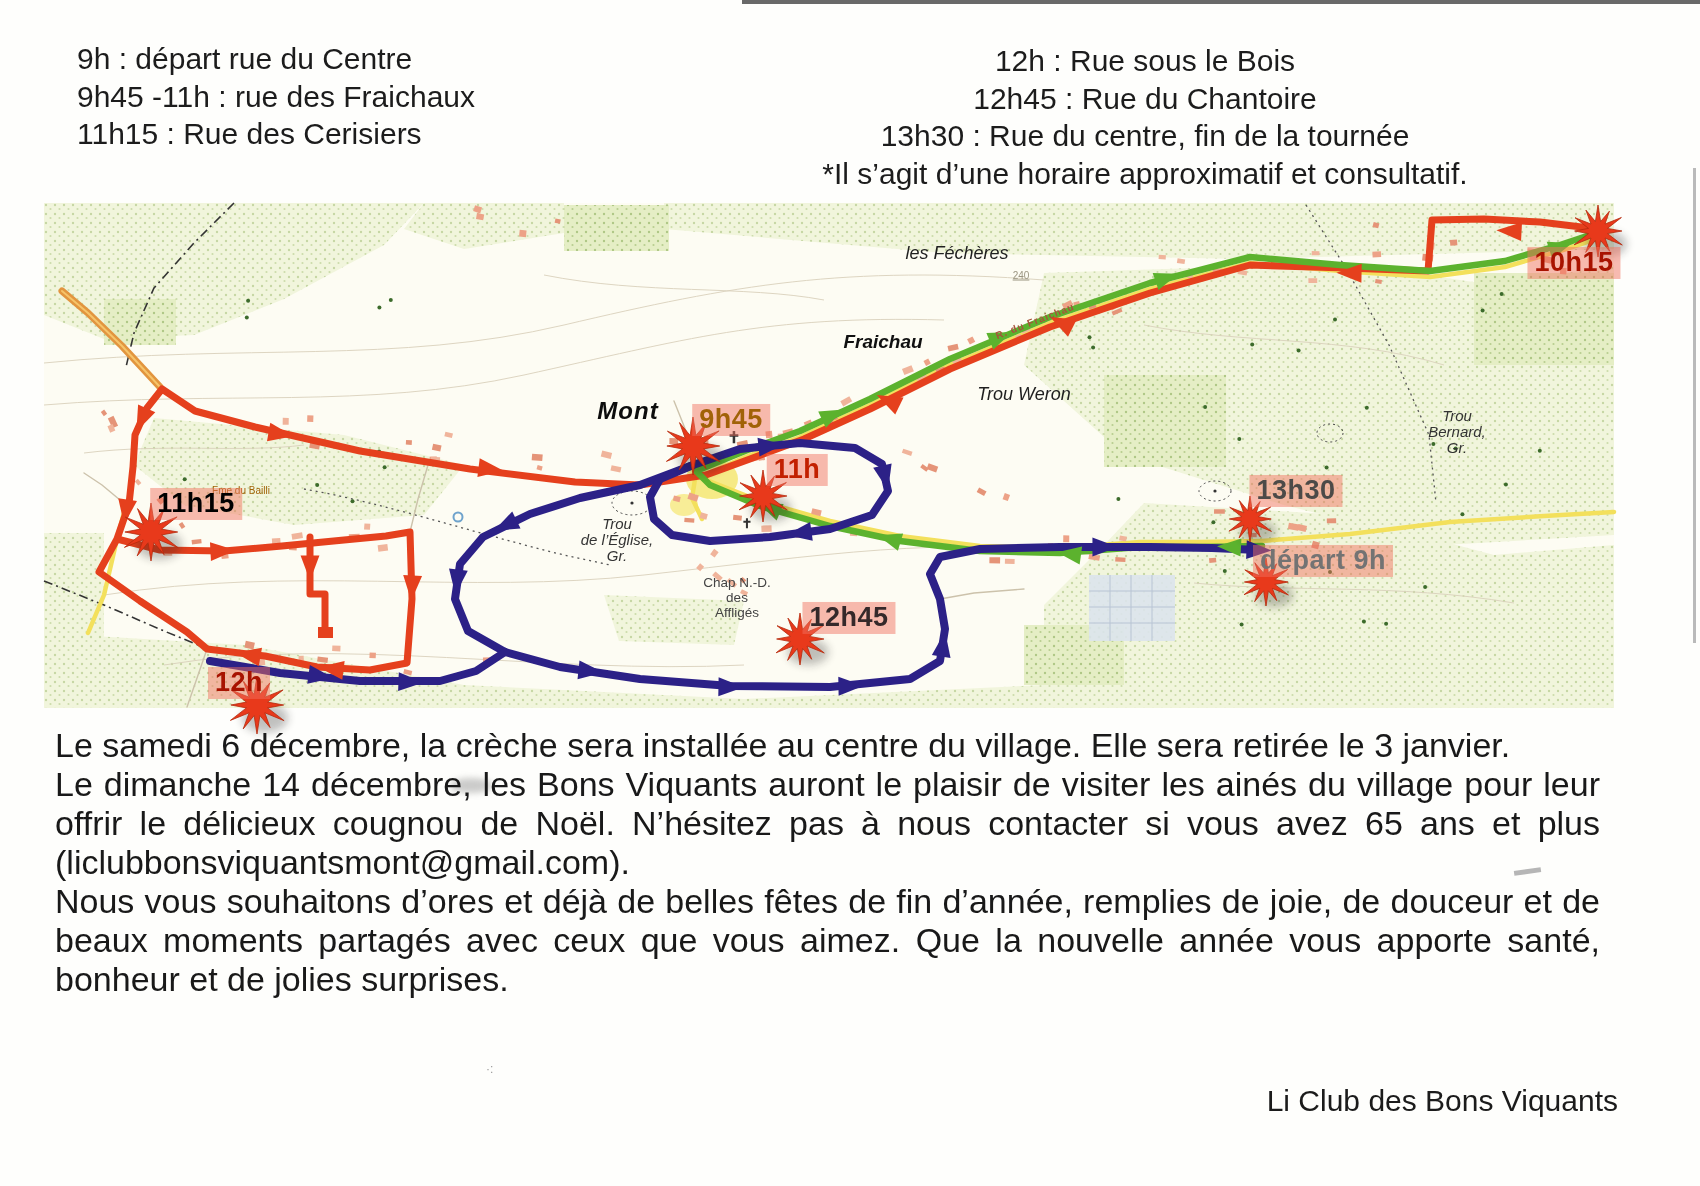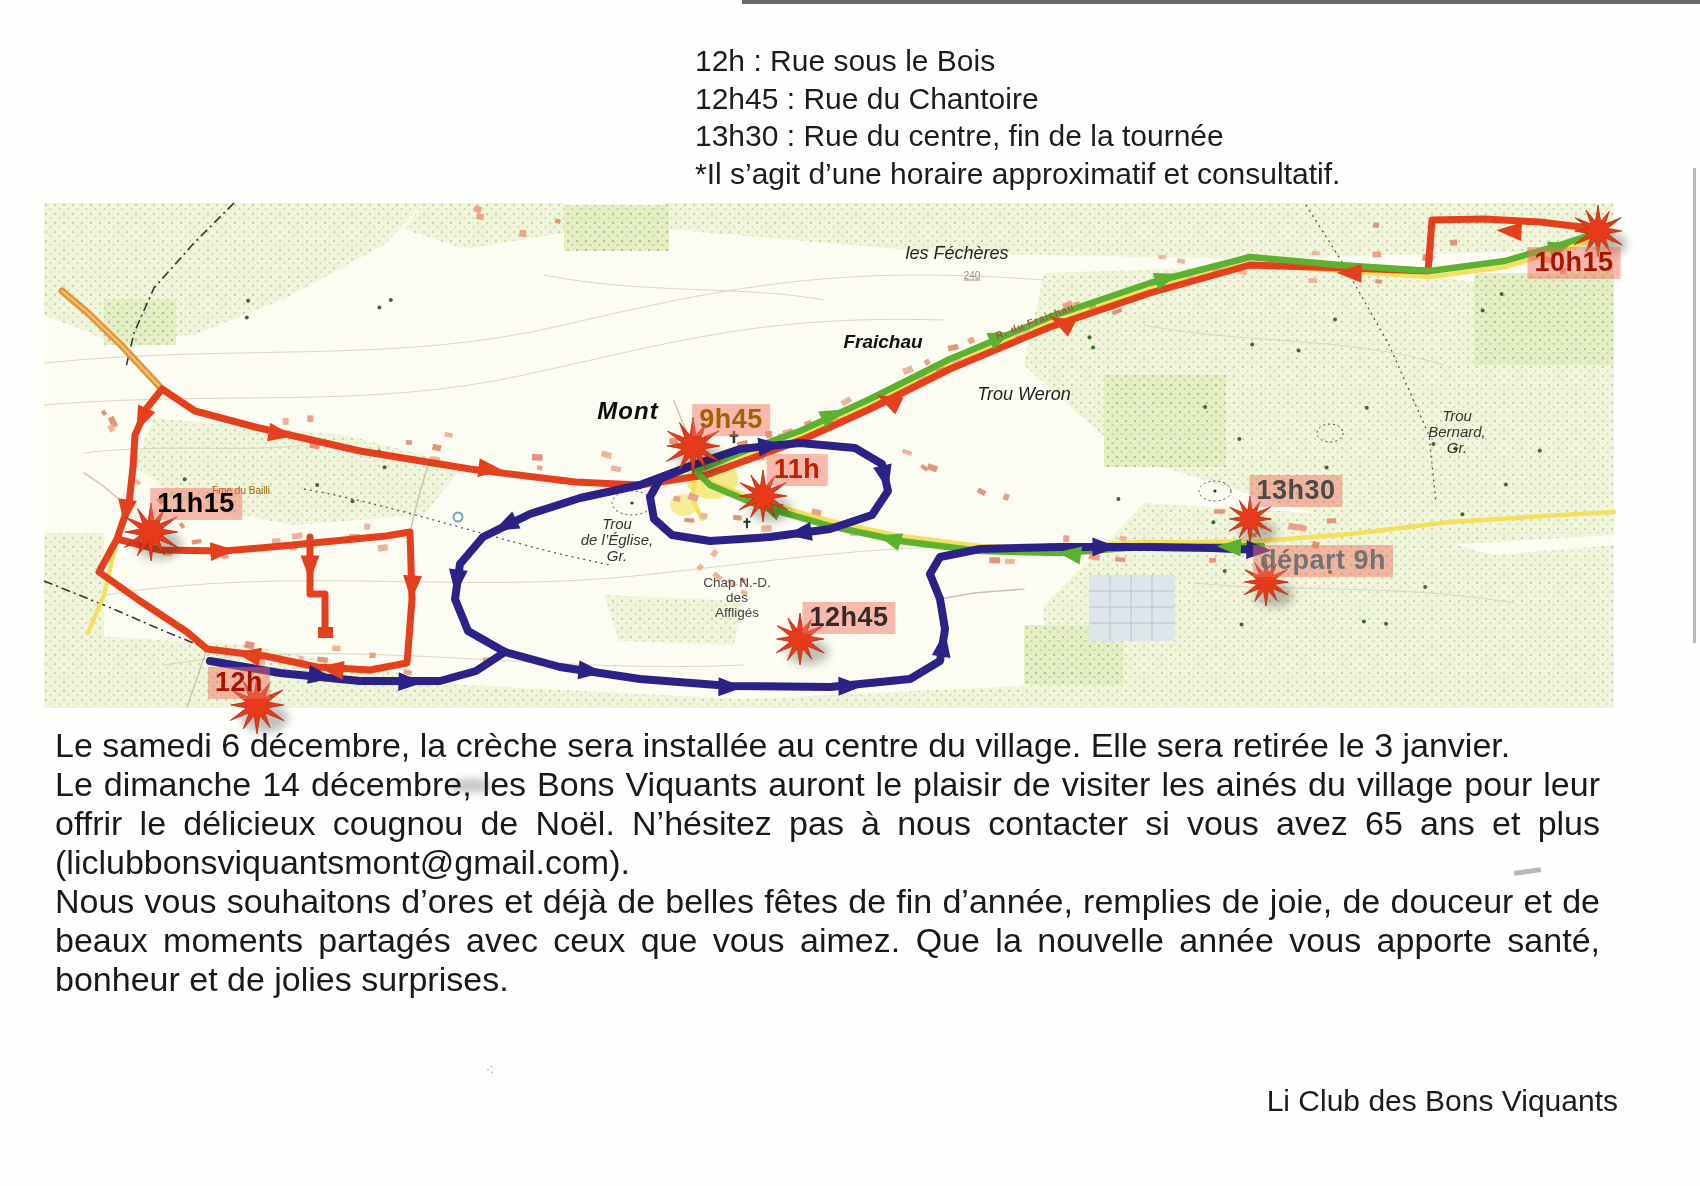--- a/index.html
+++ b/index.html
@@ -1,21 +1,21 @@
 <!DOCTYPE html>
 <html><head>
 <meta charset="utf-8">
 <style>
   html,body{margin:0;padding:0;background:#e9e9e9;}
   .page{position:relative;width:1700px;height:1186px;background:#fefefc;overflow:hidden;
         font-family:"Liberation Sans",sans-serif;color:#1b1b1b;}
   
   .sched{position:absolute;font-size:30px;line-height:37.5px;color:#1c1c1c;}
   .sched-left{left:77px;top:40px;text-align:left;}
-  .sched-right{right:105px;top:42px;text-align:left;width:900px;}
+  .sched-right{right:105px;top:42px;text-align:center;width:900px;}
   
   .map{position:absolute;left:44px;top:203px;width:1570px;height:505px;}
   .map svg{position:absolute;left:0;top:0;overflow:visible;}
   .map-labels{position:absolute;left:0;top:0;width:100%;height:100%;pointer-events:none;}
   .tmark{position:absolute;transform:translate(-50%,-50%);font-weight:bold;font-size:27px;
          background:rgba(241,112,94,0.48);padding:0px 7px 1px 7px;white-space:nowrap;
          letter-spacing:0.5px;line-height:1.15;}
   .pl{position:absolute;transform:translate(-50%,-50%);white-space:nowrap;}
   .pl-it{font-style:italic;font-size:18px;color:#1f1f1f;}
   .pl-bi{font-style:italic;font-weight:bold;font-size:19px;color:#101010;}
@@ -42,20 +42,25 @@
 <body>
 
 <div class="page">
 
   <div class="art-top"></div>
   <div class="art-right"></div>
   <div class="art-dash"></div>
   <div class="art-smudge"></div>
   <div class="art-dot">·:</div>
 
+  <div class="sched sched-left">
+    <div>9h : départ rue du Centre</div>
+    <div>9h45 -11h : rue des Fraichaux</div>
+    <div>11h15 : Rue des Cerisiers</div>
+  </div>
 
   <div class="sched sched-right">
     <div>12h : Rue sous le Bois</div>
     <div>12h45 : Rue du Chantoire</div>
     <div>13h30 : Rue du centre, fin de la tournée</div>
     <div>*Il s’agit d’une horaire approximatif et consultatif.</div>
   </div>
 
   <div class="map">
     <div id="map-svg-holder">
@@ -363,21 +368,21 @@
 Bernard,
 Gr.</div>
         <div class="pl pl-sm" style="left: 573px; top: 337px;">Trou
 de l’Église,
 Gr.</div>
         <div class="pl pl-xs" style="left: 693px; top: 395px;">Chap N.-D.
 des
 Affligés</div>
         <div class="pl pl-grey" style="left: 197px; top: 287px;">Fme du Bailli</div>
         <div class="pl pl-street" style="left: 991px; top: 118px; transform: translate(-50%, -50%) rotate(-21deg);">R. du Fraichau</div>
-        <div class="pl pl-elev" style="left: 928px; top: 72px; text-decoration: underline;">240</div>
+        <div class="pl pl-elev" style="left: 977px; top: 72px; text-decoration: underline;">240</div>
         <div class="tmark" style="left: 1279px; top: 358px; color: #737373;">départ 9h</div>
         <div class="tmark" style="left: 687px; top: 217px; color: #a16207;">9h45</div>
         <div class="tmark" style="left: 1530px; top: 60px; color: rgb(168, 19, 0);">10h15</div>
         <div class="tmark" style="left: 753px; top: 267px; color: rgb(194, 32, 0);">11h</div>
         <div class="tmark" style="left: 152px; top: 301px; color: #000000;">11h15</div>
         <div class="tmark" style="left: 195px; top: 480px; color: rgb(168, 19, 0);">12h</div>
         <div class="tmark" style="left: 805px; top: 415px; color: rgb(53, 41, 42);">12h45</div>
         <div class="tmark" style="left: 1252px; top: 288px; color: rgb(76, 74, 72);">13h30</div>
       </div>
   </div>

